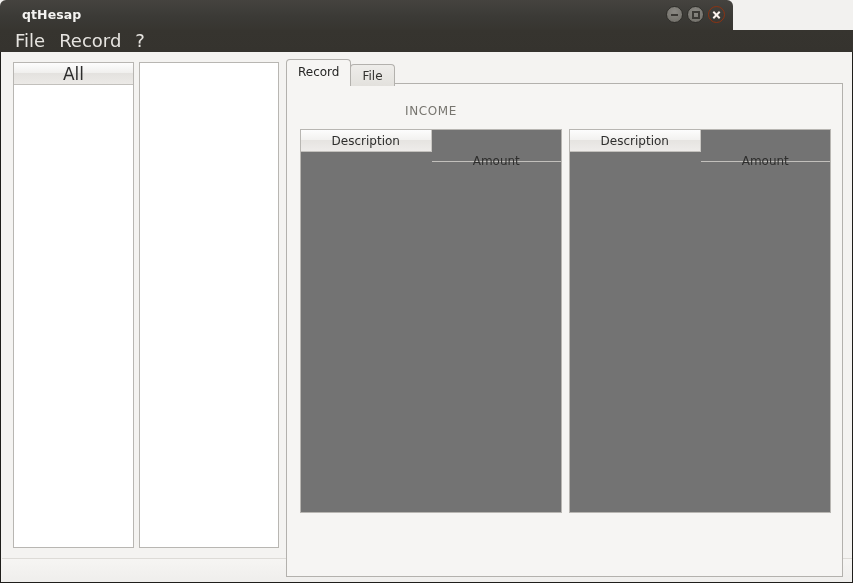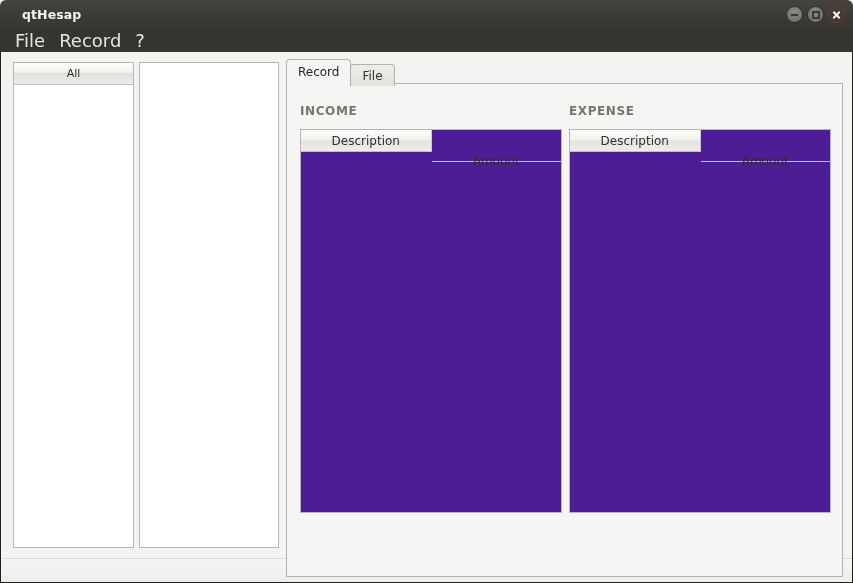--- a/index.html
+++ b/index.html
@@ -18,21 +18,21 @@
     height: 583px;
     overflow: hidden;
     background: #f2f1ef;
     box-sizing: border-box;
   }
 
   
   .titlebar {
     position: absolute;
     left: 0; top: 0;
-    width: 853px;
+    width: 733px;
     height: 30px;
     background: linear-gradient(to bottom, #45433f 0%, #3b3a36 55%, #373530 100%);
     border-top-left-radius: 6px;
     border-top-right-radius: 6px;
     box-sizing: border-box;
     padding-left: 28px;
   }
   .titlebar-title {
     position: absolute;
     left: 22px; top: 7px;
@@ -119,21 +119,21 @@
   #category-list { left: 12px; top: 10px; width: 121px; height: 486px; }
   #entry-list    { left: 138px; top: 10px; width: 140px; height: 486px; }
 
   .list-header {
     height: 22px;
     background: linear-gradient(to bottom, #fdfdfd 0%, #f0efed 48%, #e4e2df 50%, #eceae7 100%);
     border-bottom: 1px solid #c2c0bc;
     display: flex;
     align-items: center;
     justify-content: center;
-    font-size: 11px;
+    font-size: 17px;
     color: #2d2d2d;
     box-sizing: border-box;
   }
   .list-body { background: #ffffff; }
 
   
   .tabwidget {
     position: absolute;
     left: 285px; top: 8px;
     width: 557px;
@@ -178,31 +178,31 @@
     height: 494px;
     background: #f6f5f3;
     border: 1px solid #b3b1ad;
     box-sizing: border-box;
     z-index: 2;
   }
 
   .section-title {
     position: absolute;
     font-size: 12px;
-    font-weight: bold;
+    font-weight: normal;
     color: #77756f;
     letter-spacing: 0.6px;
-    text-align: left;
+    text-align: center;
   }
   #income-title  { left: 13px;  top: 20px; width: 262px; }
   #expense-title { left: 282px; top: 20px; width: 262px; }
 
   .table-panel {
     position: absolute;
-    background: #4c1d95;
+    background: #737373;
     border: 1px solid #b8b6b2;
     box-sizing: border-box;
     top: 45px;
     height: 384px;
     width: 262px;
   }
   #income-table  { left: 13px; }
   #expense-table { left: 282px; }
 
   .table-header {
@@ -277,21 +277,20 @@
     <div class="tabwidget">
 
       <div class="tabbar">
         <div class="tab active">Record</div>
         <div class="tab">File</div>
       </div>
 
       <div class="tab-pane">
 
         <div class="section-title" id="income-title">INCOME</div>
-        <div class="section-title" id="expense-title">EXPENSE</div>
 
         <div class="table-panel" id="income-table">
           <div class="table-header">
             <div class="th">Description</div>
             <div class="th">Amount</div>
           </div>
           <div class="table-body"></div>
         </div>
 
         <div class="table-panel" id="expense-table">

